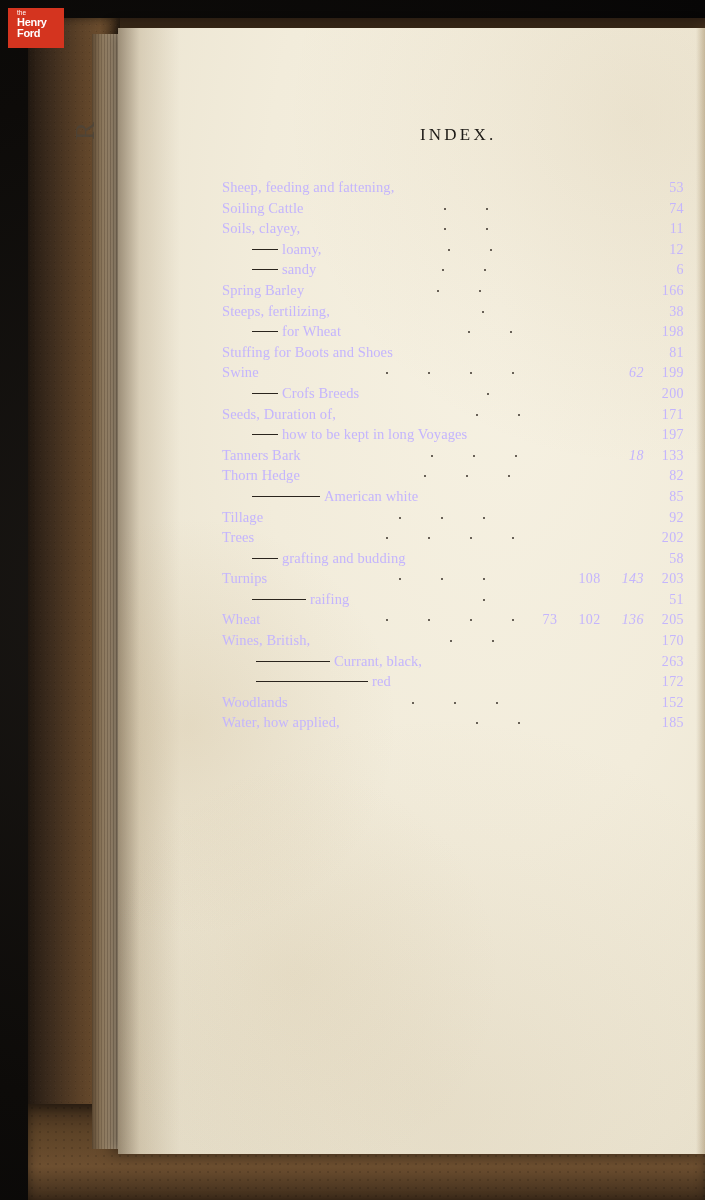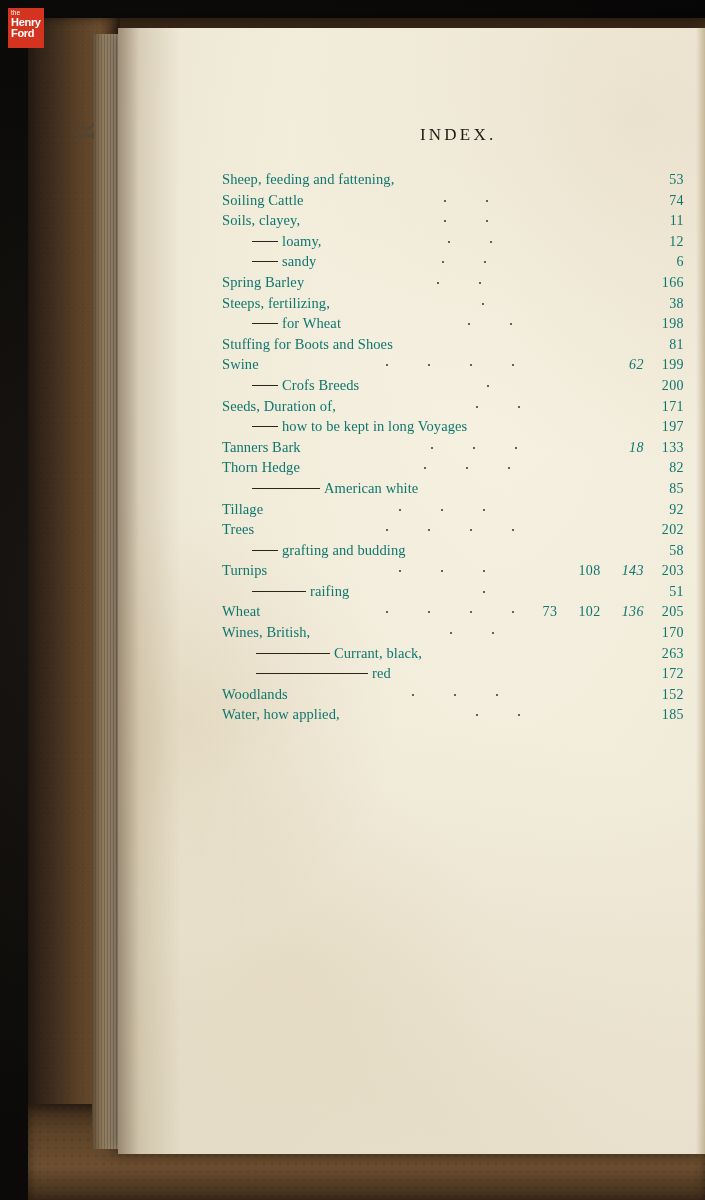--- a/index.html
+++ b/index.html
@@ -143,55 +143,55 @@
     transform: rotate(-90deg);
     opacity: 0.72;
     letter-spacing: 1px;
   }
 
   
   .logo {
     position: absolute;
     left: 8px;
     top: 8px;
-    width: 36px;
+    width: 56px;
     height: 40px;
     background: #d4341f;
     color: #fff;
     font-family: "Liberation Sans", sans-serif;
     font-size: 8px;
     line-height: 1.05;
-    padding: 2px 3px;
+    padding: 2px 9px;
     box-sizing: border-box;
   }
   .logo .l1 { font-size: 6.5px; display: block; }
   .logo .l2 { font-weight: bold; font-size: 11px; display: block; letter-spacing: -0.3px; }
   .logo .l3 { font-weight: bold; font-size: 11px; display: block; letter-spacing: -0.3px; }
 
   
   .content {
     position: absolute;
     left: 222px;
     top: 125px;
     width: 462px;
   }
   .index-title {
     font-size: 17px;
     letter-spacing: 3.2px;
     color: #1d1a16;
     text-align: left;
     padding-left: 198px;
-    margin-bottom: 26px;
+    margin-bottom: 34px;
     font-family: "Liberation Serif", serif;
   }
   table.index {
     border-collapse: collapse;
     width: 462px;
     font-size: 14.5px;
-    color: #0f766e;
+    color: #c4b5fd;
   }
   table.index td {
     padding: 0;
     height: 20.6px;
     vertical-align: baseline;
     white-space: nowrap;
   }
   td.entry {
     width: 300px;
     position: relative;

